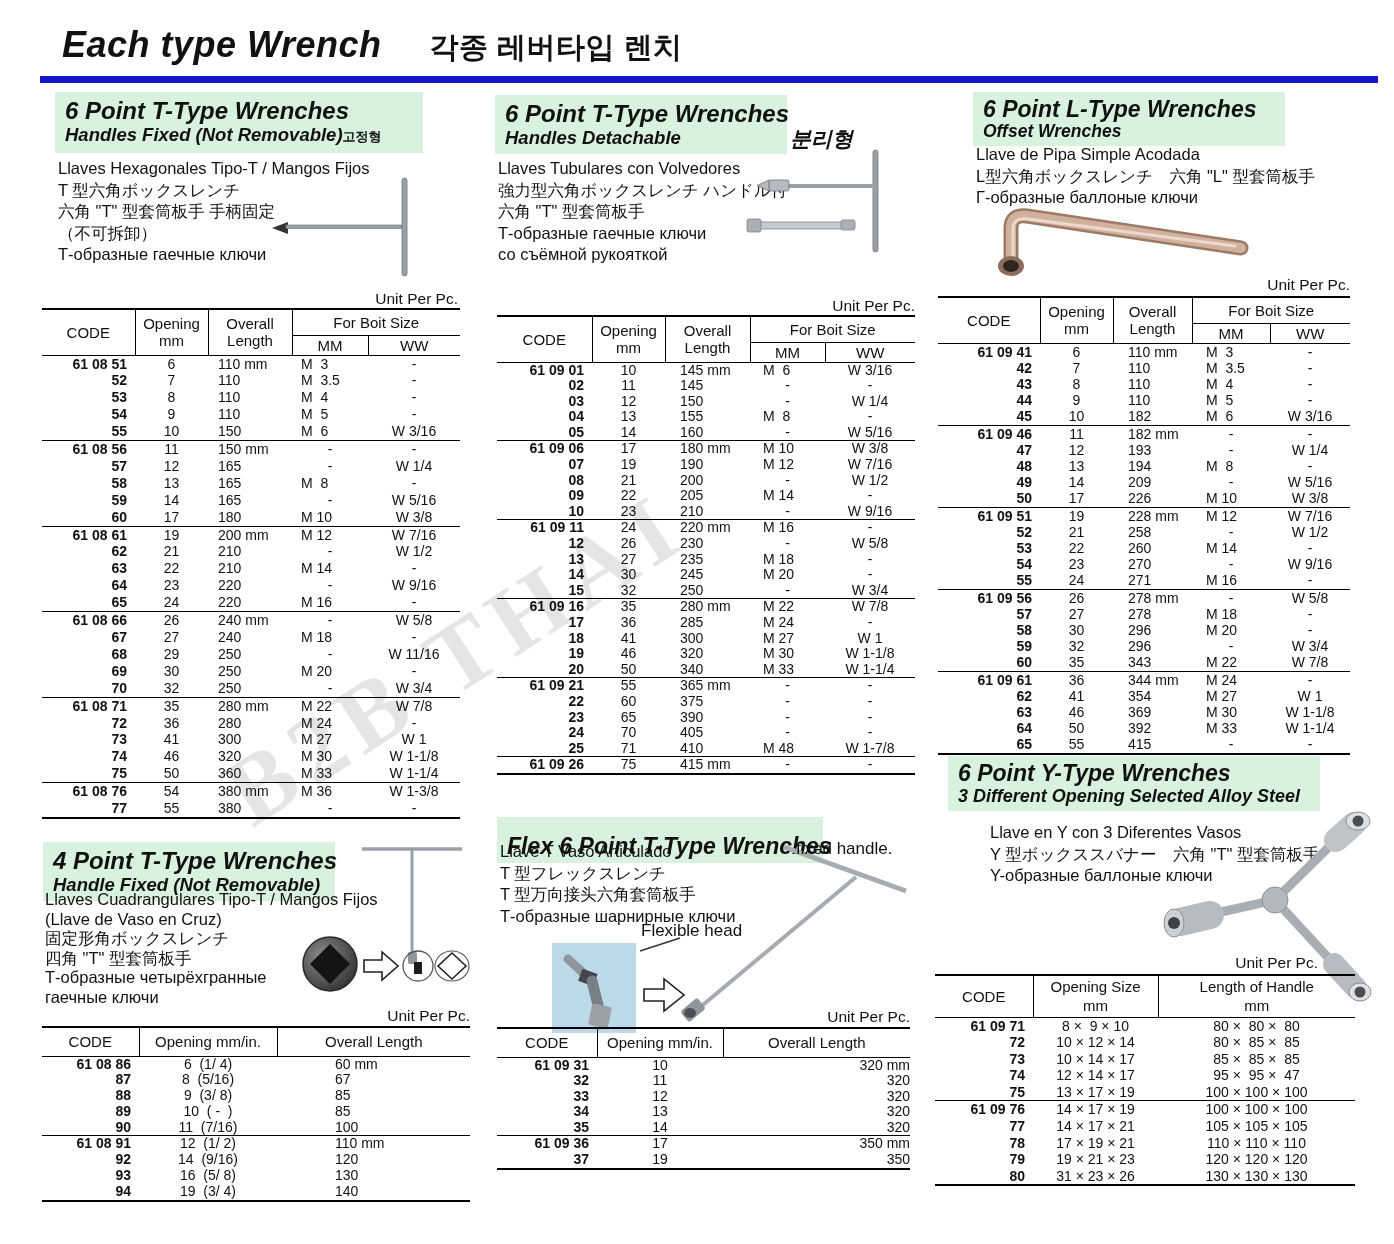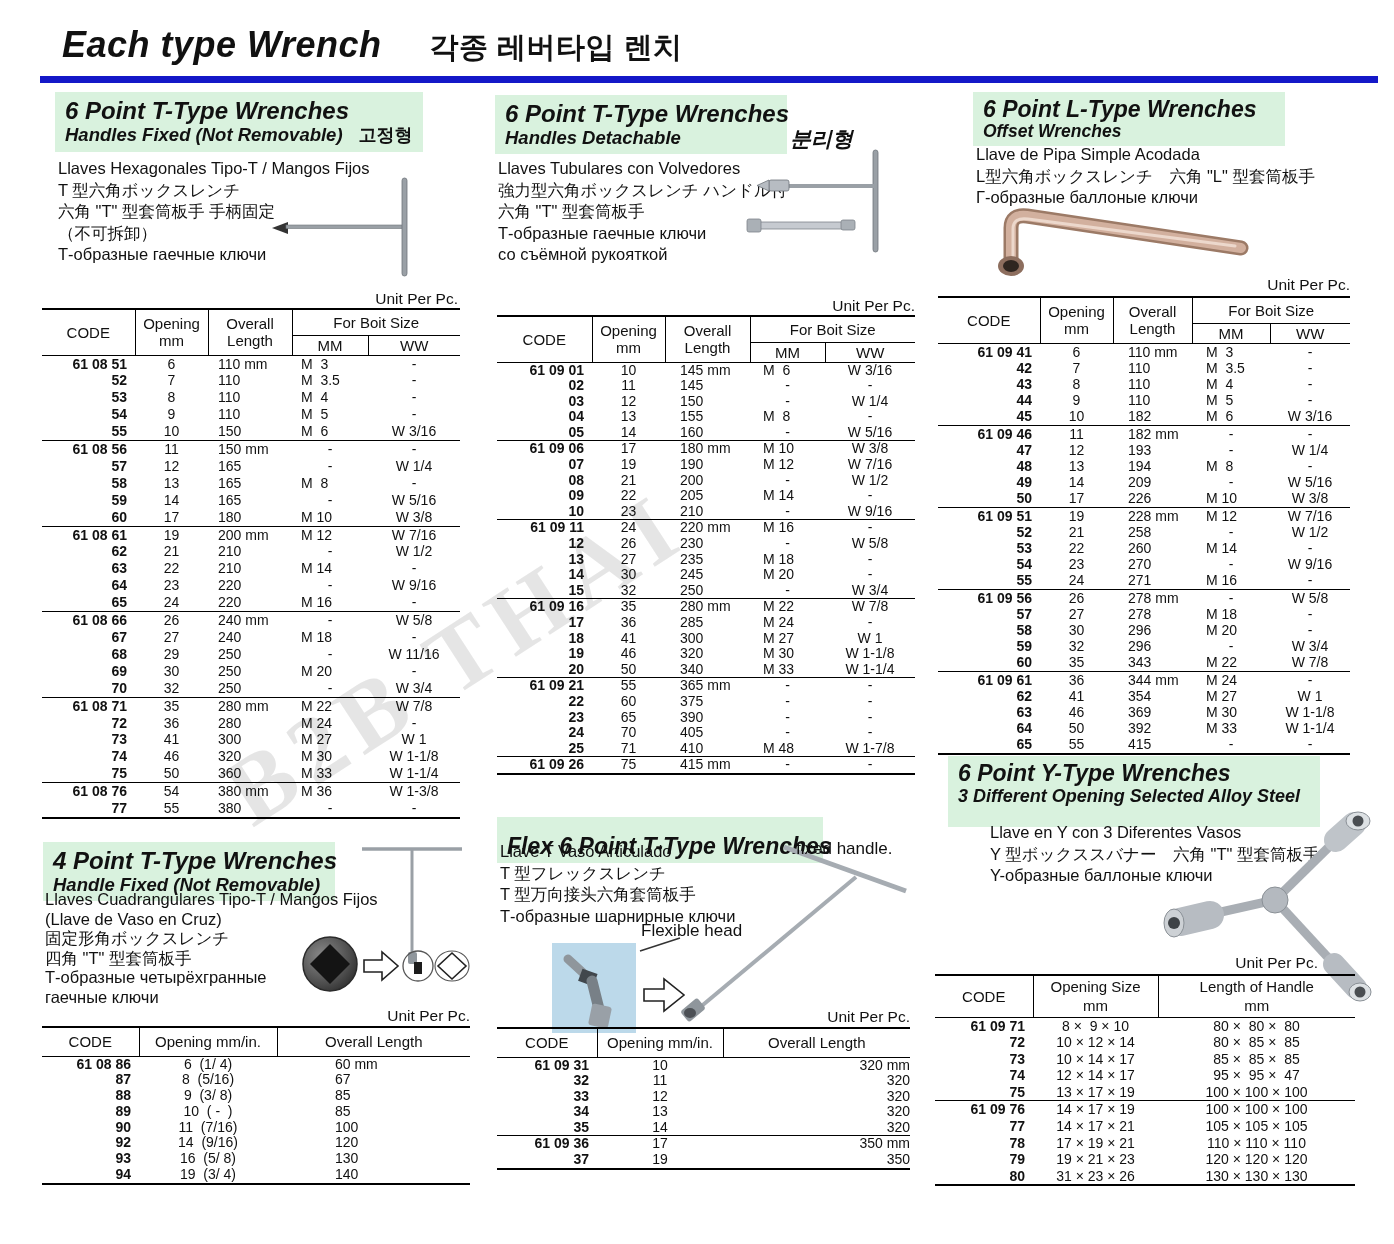--- a/index.html
+++ b/index.html
@@ -6,21 +6,21 @@
 body{background:#fff}
 .page{position:relative;width:1394px;height:1244px;background:#ffffff;font-family:"Liberation Sans",sans-serif;color:#111;overflow:hidden}
 .pgtitle{position:absolute;left:62px;top:24px;font-style:italic;font-weight:800;font-size:36px;white-space:nowrap;letter-spacing:.5px}
 .pgtitle .ko{margin-left:48px;font-style:normal;font-weight:700;font-size:29px}
 .rule{position:absolute;left:40px;top:76px;width:1338px;height:7px}
 .watermark{position:absolute;left:180px;top:560px;width:680px;font-family:"Liberation Serif",serif;font-size:96px;font-weight:700;color:#bdbdbd;opacity:.38;transform:rotate(-33deg);letter-spacing:10px;white-space:nowrap;pointer-events:none}
 .greenbox{position:absolute;padding:5px 10px 6px}
 .sec-title{font-style:italic;font-weight:700;font-size:24px;line-height:27px;white-space:nowrap}
 .sec-title.sm{font-size:23px;line-height:26px}
 .sec-sub{font-style:italic;font-weight:700;font-size:18.5px;line-height:21px;white-space:nowrap}
-.tag{font-weight:700;font-size:18px;margin-left:16px;font-style:normal}
+.tag{font-weight:700;font-size:13px;margin-left:0;font-style:normal}
 .tag-float{position:absolute;font-weight:700;font-style:italic;font-size:21px;white-space:nowrap}
 .desc{position:absolute;font-size:16.5px;line-height:21.5px;white-space:nowrap}
 .desc div{white-space:nowrap}
 .unit{position:absolute;font-size:15.5px;text-align:right;width:138px;white-space:nowrap}
 .small-label{position:absolute;font-size:17px;white-space:nowrap}
 table{position:absolute;border-collapse:collapse;table-layout:fixed;border-top:2px solid #000;border-bottom:2px solid #000;background:transparent}
 th,td{padding:0;font-size:14px;white-space:pre;overflow:hidden;font-weight:400;text-align:center;vertical-align:middle}
 thead th{font-size:15px;line-height:17px}
 .hr1 th{height:26px}
 .hr2 th{height:20px}
@@ -798,20 +798,25 @@
         <tr>
           <td class="c-code">89</td>
           <td class="c-mid">10  ( -  )</td>
           <td class="c-last">85</td>
         </tr>
         <tr>
           <td class="c-code">90</td>
           <td class="c-mid">11  (7/16)</td>
           <td class="c-last">100</td>
         </tr>
+        <tr class="group-start">
+          <td class="c-code">61 08 91</td>
+          <td class="c-mid">12  (1/ 2)</td>
+          <td class="c-last">110 mm</td>
+        </tr>
         <tr>
           <td class="c-code">92</td>
           <td class="c-mid">14  (9/16)</td>
           <td class="c-last">120</td>
         </tr>
         <tr>
           <td class="c-code">93</td>
           <td class="c-mid">16  (5/ 8)</td>
           <td class="c-last">130</td>
         </tr>
@@ -893,21 +898,21 @@
           <td class="c-last">350 mm</td>
         </tr>
         <tr>
           <td class="c-code">37</td>
           <td class="c-mid">19</td>
           <td class="c-last">350</td>
         </tr>
       </tbody>
   </table>
 
-  <div class="greenbox" style="left:948px;top:756px;width:372px;background:#d9f2de;padding:4px 10px 21px">
+  <div class="greenbox" style="left:948px;top:756px;width:372px;background:#d9f2de;padding:4px 10px 5px">
     <div class="sec-title sm">6 Point Y-Type Wrenches</div>
     <div class="sec-sub" style="font-size:18px;line-height:20px">3 Different Opening Selected Alloy Steel</div>
   </div>
   <div class="desc" style="left:990px;top:822px">
       <div>Llave en Y con 3 Diferentes Vasos</div>
       <div>Y 型ボックススバナー　六角 "T" 型套筒板手</div>
       <div>Y-образные баллоные ключи</div>
     </div>
   <svg style="left:1150px;top:812px" width="234" height="198" viewBox="0 0 234 198">
     <line x1="125" y1="88" x2="186" y2="28" stroke="#a9aeb4" stroke-width="9"></line>

